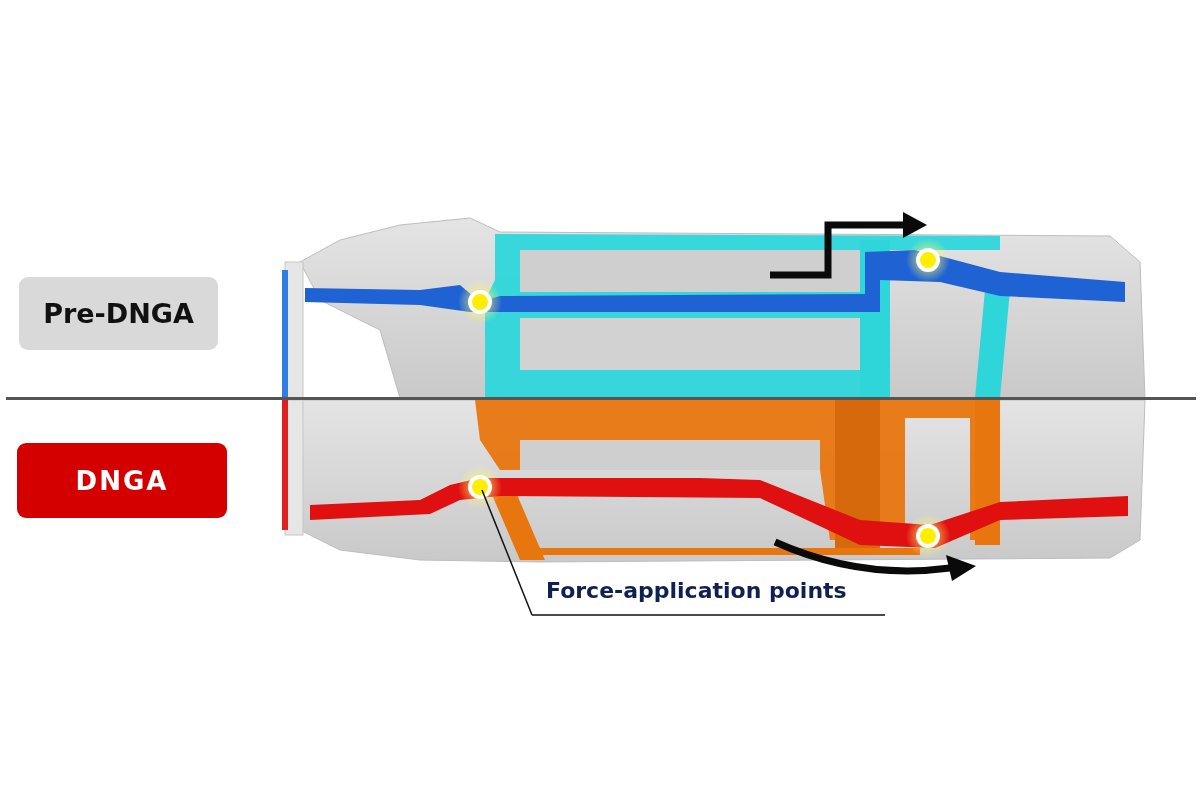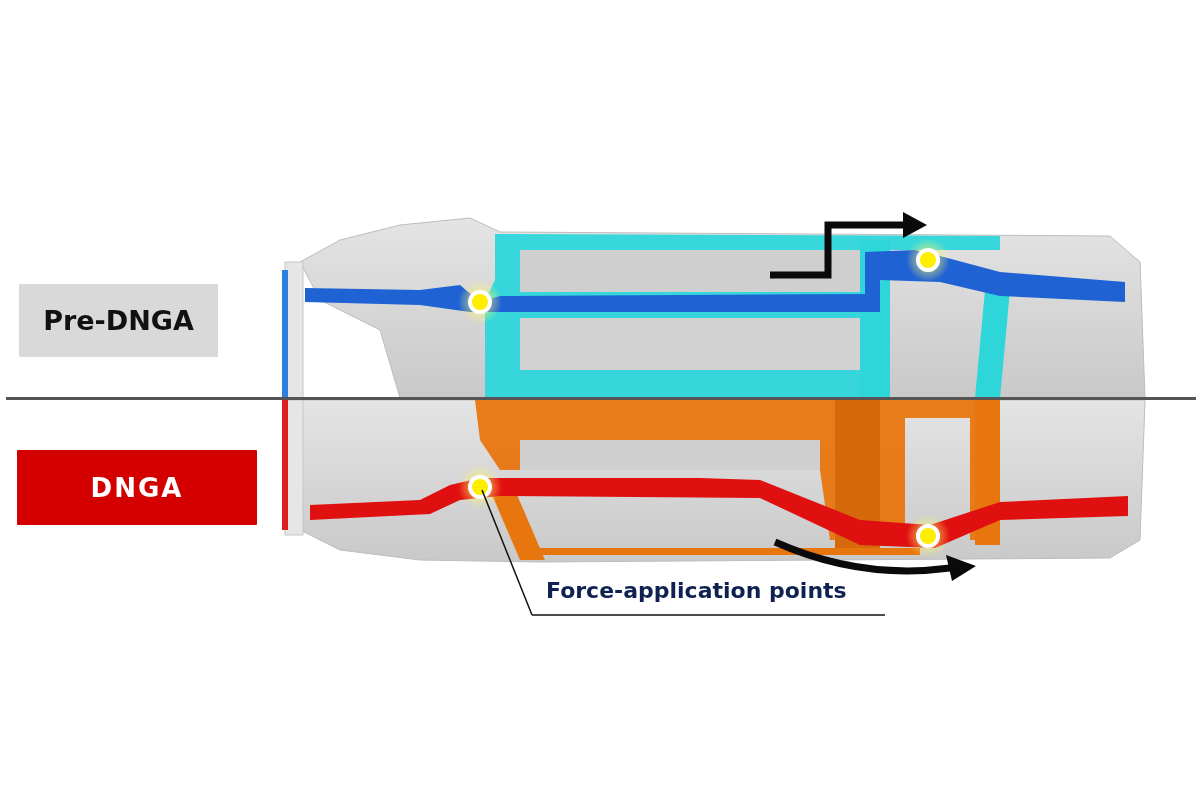--- a/index.html
+++ b/index.html
@@ -1,19 +1,19 @@
 <!DOCTYPE html>
 <html><head>
 <meta charset="utf-8">
 <style>
   html,body{margin:0;padding:0;background:#ffffff;}
   body{width:1200px;height:800px;position:relative;overflow:hidden;font-family:"Liberation Sans",sans-serif;}
-  .label-box{position:absolute;border-radius:1px;display:flex;align-items:center;justify-content:center;font-weight:bold;font-family:"DejaVu Sans","Liberation Sans",sans-serif;margin-top:7px;}
+  .label-box{position:absolute;border-radius:9px;display:flex;align-items:center;justify-content:center;font-weight:bold;font-family:"DejaVu Sans","Liberation Sans",sans-serif;}
   #lbl-pre{left:19px;top:277px;width:199px;height:73px;background:#d9d9d9;color:#111;font-size:27px;}
-  #lbl-dnga{left:17px;top:443px;width:240px;height:75px;background:#d40000;color:#fff;font-size:26px;letter-spacing:2px;justify-content:center;}
+  #lbl-dnga{left:17px;top:443px;width:210px;height:75px;background:#d40000;color:#fff;font-size:26px;letter-spacing:2px;justify-content:center;}
   #divider{position:absolute;left:6px;top:397px;width:1190px;height:3px;background:#555;}
   #diagram{position:absolute;left:0;top:0;width:1200px;height:800px;}
   #callout-text{position:absolute;left:546px;top:578px;color:#0f2150;font-weight:bold;font-size:22px;font-family:"DejaVu Sans","Liberation Sans",sans-serif;white-space:nowrap;}
 </style>
 </head>
 <body>
 
 <svg id="diagram" viewBox="0 0 1200 800" xmlns="http://www.w3.org/2000/svg">
   <defs>
     <radialGradient id="glow" cx="50%" cy="50%" r="50%">

